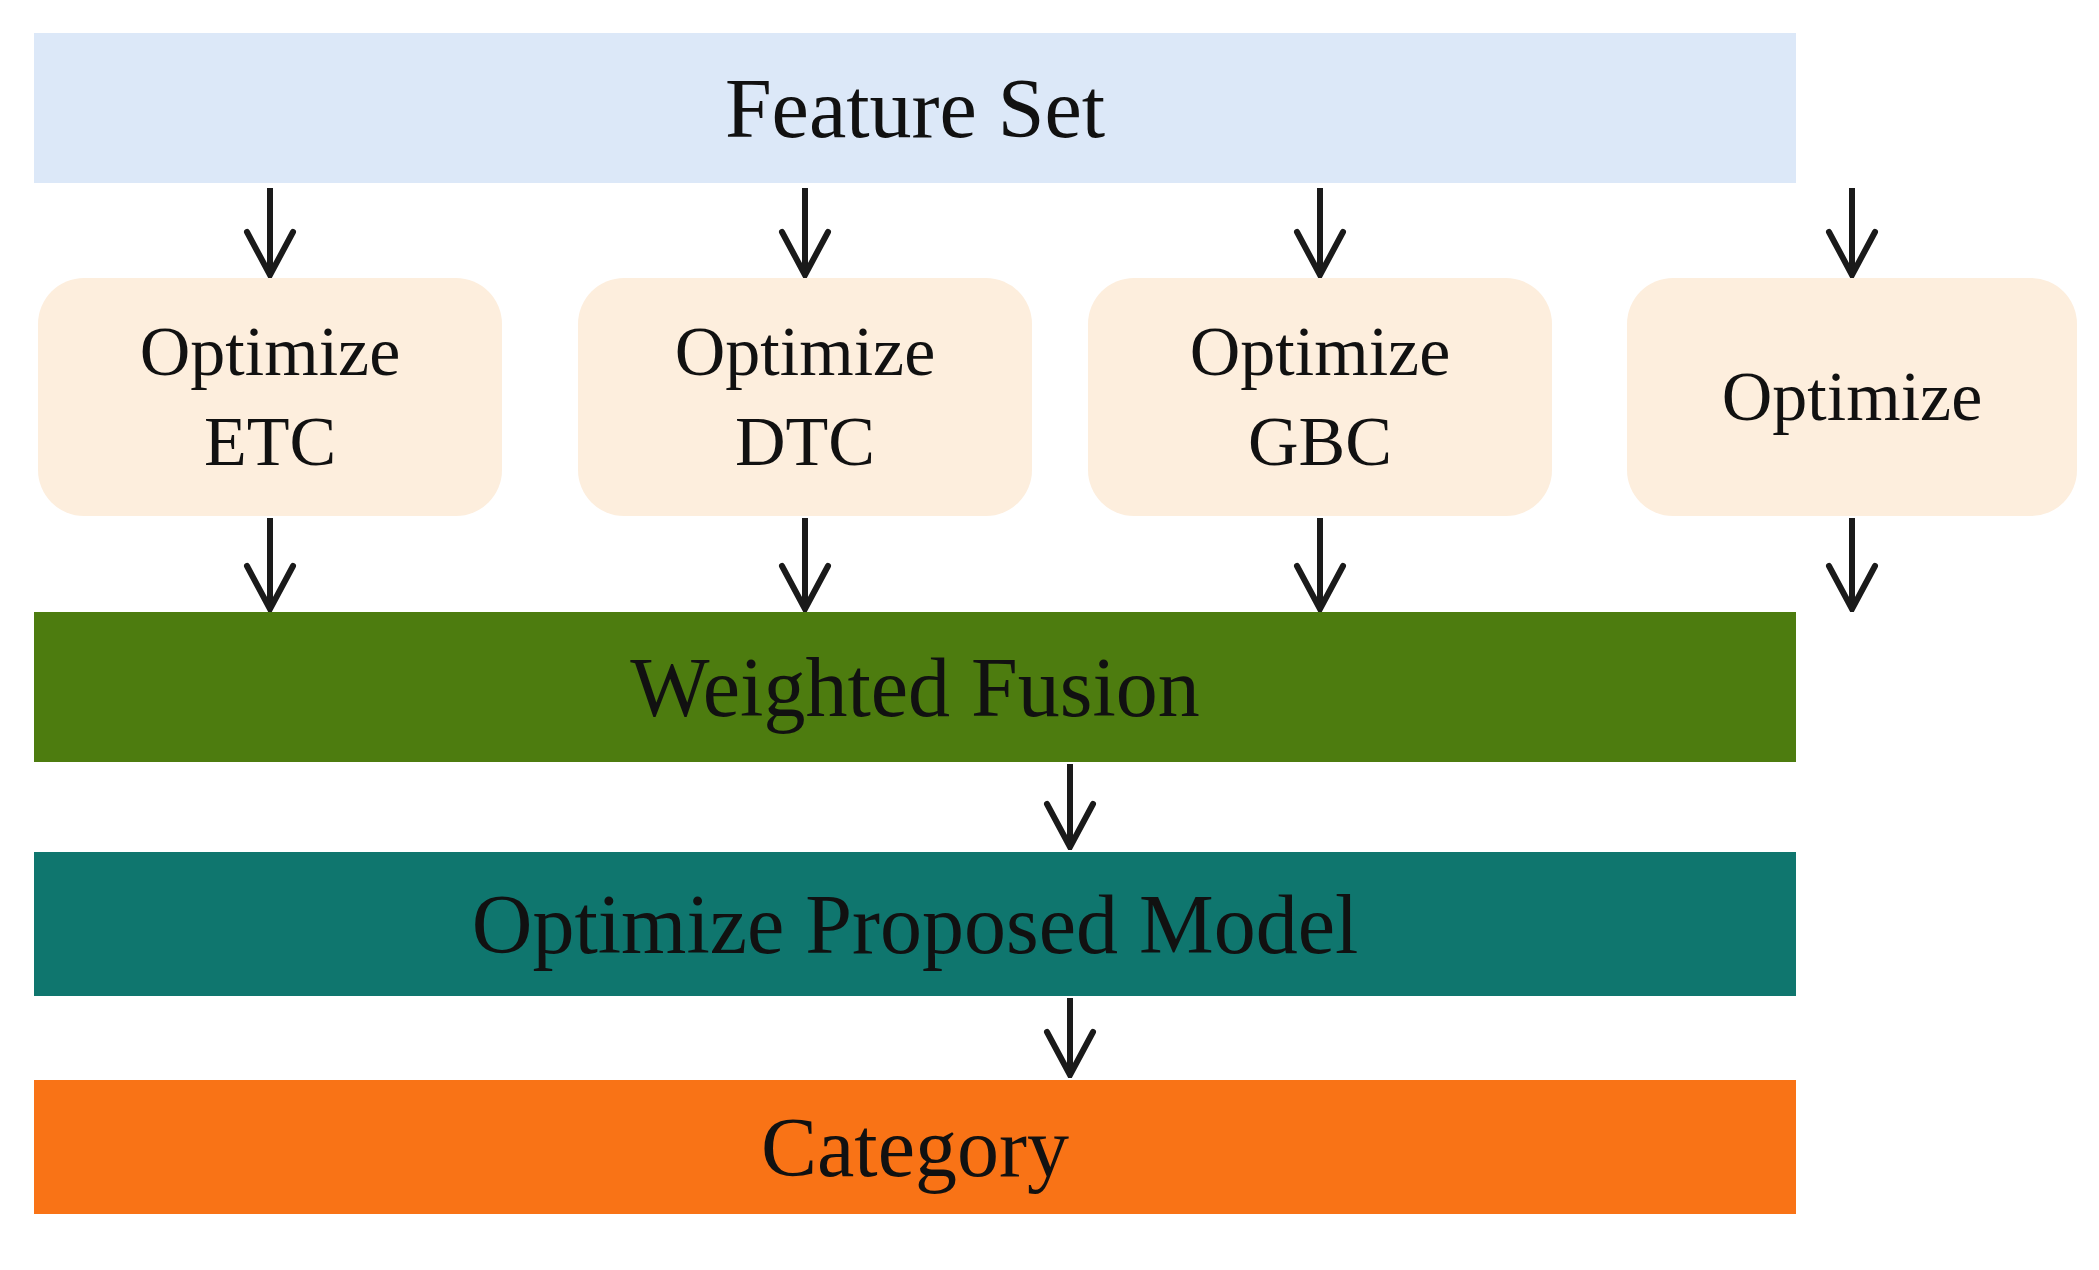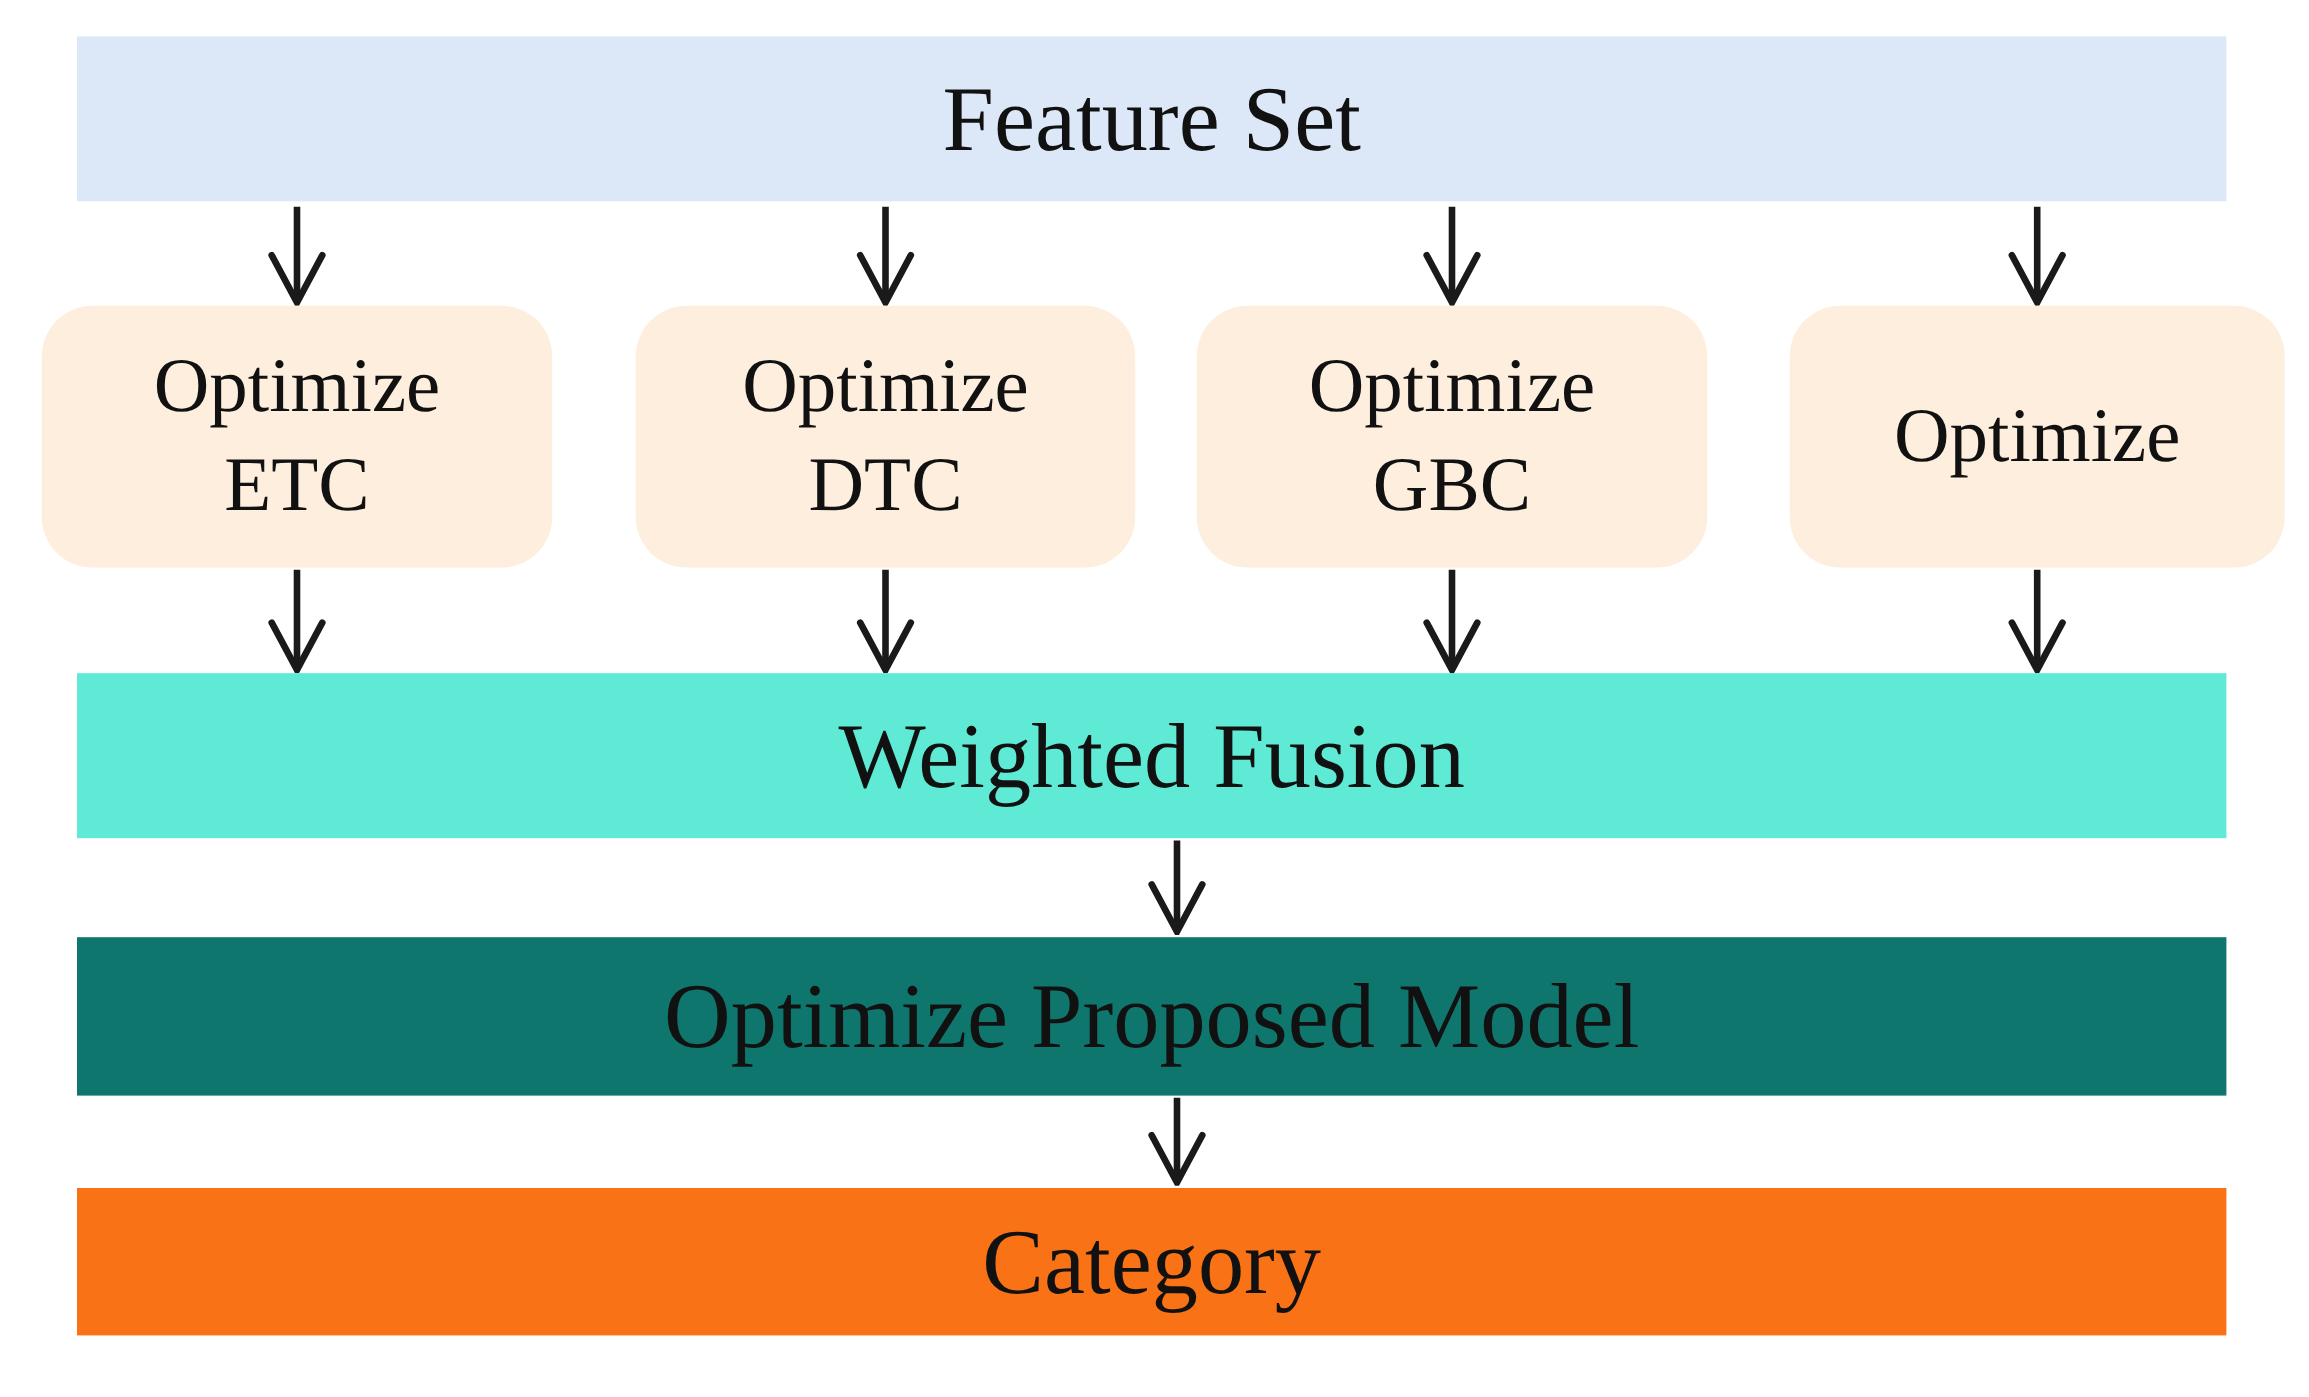--- a/index.html
+++ b/index.html
@@ -11,25 +11,24 @@
     position: relative;
     width: 2099px;
     height: 1270px;
     background: #ffffff;
     font-family: "Liberation Serif", "DejaVu Serif", serif;
     overflow: hidden;
   }
   .banner {
     position: absolute;
     left: 34px;
-    width: 1954px;
+    width: 1762px;
     display: flex;
     align-items: center;
     justify-content: center;
-    margin-left: 36px;
   }
   .banner .label {
     font-size: 84px;
     white-space: nowrap;
   }
   .banner-feature  { top: 33px;   height: 150px; }
   .banner-fusion   { top: 612px;  height: 150px; }
   .banner-proposed { top: 852px;  height: 144px; }
   .banner-category { top: 1080px; height: 134px; }
   .obox {
@@ -139,21 +138,21 @@
         <polyline points="9,50 32,93 55,50" fill="none" stroke="#1a1a1a" stroke-width="6" stroke-linecap="round" stroke-linejoin="miter"></polyline>
       </svg>
     </div>
   <div class="arrow ar2-3">
       <svg xmlns="http://www.w3.org/2000/svg" viewBox="0 0 64 96">
         <line x1="32" y1="2" x2="32" y2="89" stroke="#1a1a1a" stroke-width="6"></line>
         <polyline points="9,50 32,93 55,50" fill="none" stroke="#1a1a1a" stroke-width="6" stroke-linecap="round" stroke-linejoin="miter"></polyline>
       </svg>
     </div>
 
-  <div class="banner banner-fusion" style="background: #5eead4;">
+  <div class="banner banner-fusion" style="background: #4d7c0f;">
     <span class="label">Weighted Fusion</span>
   </div>
 
   <div class="arrow arc-0">
       <svg xmlns="http://www.w3.org/2000/svg" viewBox="0 0 64 88">
         <line x1="32" y1="2" x2="32" y2="81" stroke="#1a1a1a" stroke-width="6"></line>
         <polyline points="9,42 32,85 55,42" fill="none" stroke="#1a1a1a" stroke-width="6" stroke-linecap="round" stroke-linejoin="miter"></polyline>
       </svg>
     </div>
 

